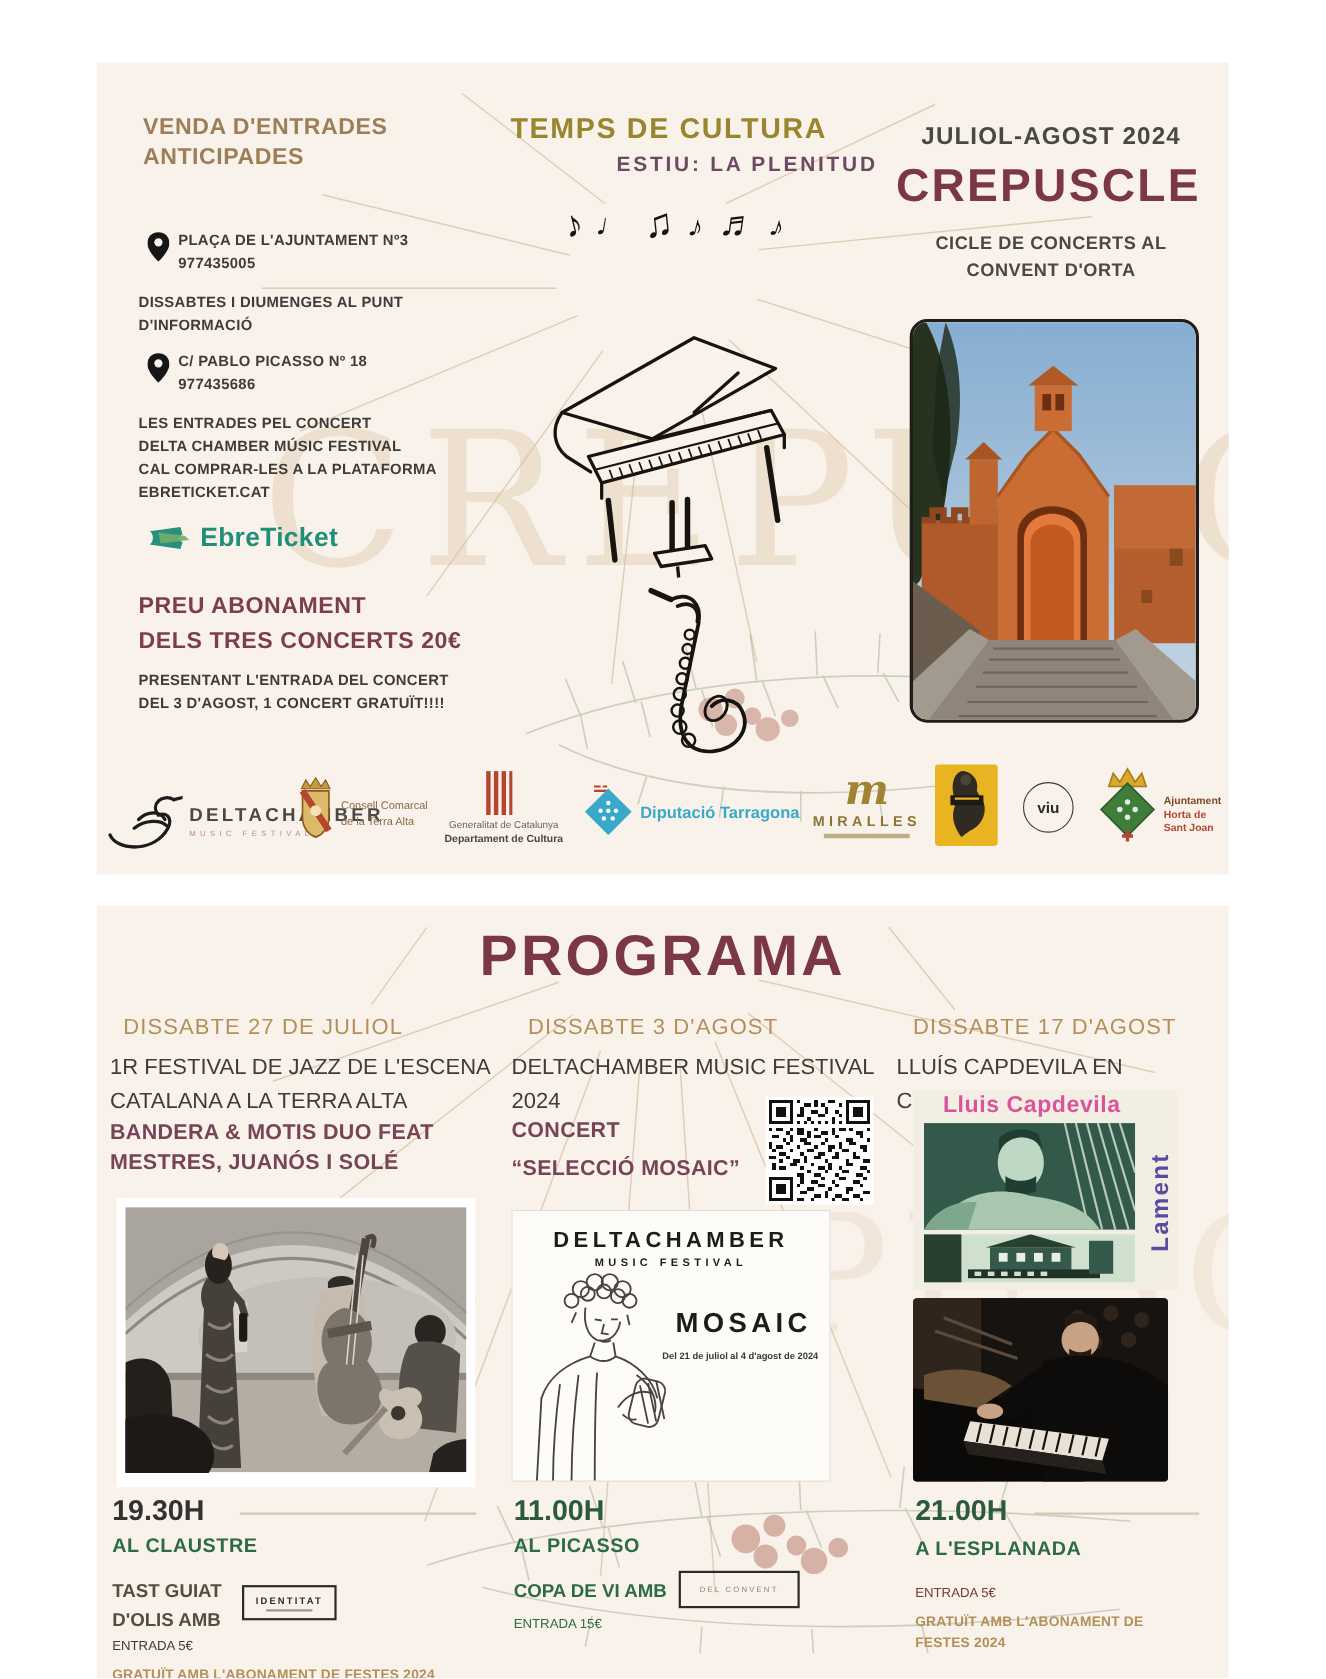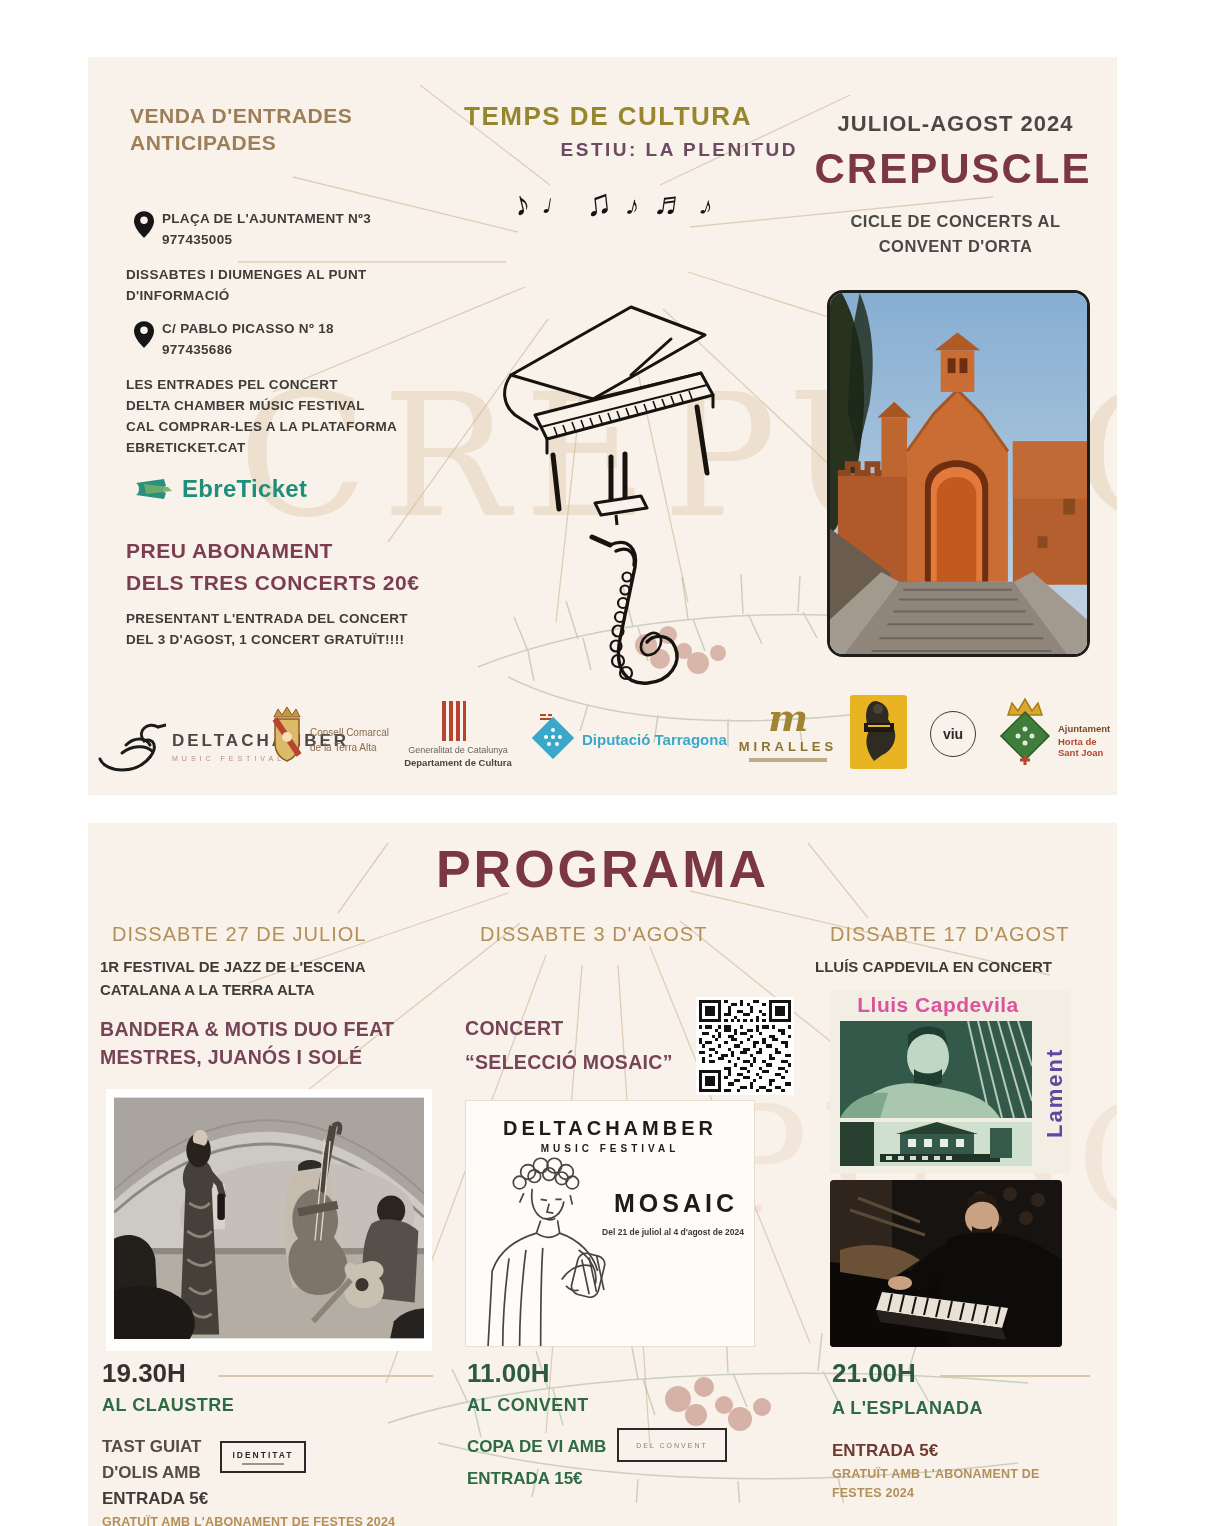--- a/index.html
+++ b/index.html
@@ -18,24 +18,24 @@
   .green{color:#2c6b44}
   .dgreen{color:#2b5a3e}
   .teal{color:#1f8f7a}
   .watermark{position:absolute;font-family:"DejaVu Serif","Liberation Serif",serif;
              color:#d9bf9e;opacity:.35;font-size:170px;letter-spacing:14px;white-space:nowrap;
              pointer-events:none}
   .lefttext{font-size:13.5px;font-weight:bold;line-height:1.55;letter-spacing:.3px}
   .venue{font-size:18px;font-weight:700;letter-spacing:.5px}
   .time{font-size:26px;font-weight:800}
   .datehead{font-size:20px;font-weight:400;letter-spacing:1px;color:#b29059}
-  .colsub{font-size:15px;font-weight:700;line-height:1.55;color:#3f3c38}
+  .colsub{font-size:20px;font-weight:400;line-height:1.55;color:#3f3c38}
   .act{font-size:19.5px;font-weight:800;line-height:1.45;color:#774457;letter-spacing:.3px}
   .freenote{font-size:12.5px;font-weight:800;color:#b29059;line-height:1.5;letter-spacing:.2px}
-  .price{font-size:17px;font-weight:700}
+  .price{font-size:12px;font-weight:400}
   .photoframe{position:absolute;background:#fff;padding:8px}
   .rayline{stroke:#cdb693;stroke-width:1.3;opacity:.6}
   .fern{stroke:#9fae96;fill:none;stroke-width:1.5}
   .boxlogo{position:absolute;border:2px solid #2a2a2a;background:transparent;
            display:flex;flex-direction:column;align-items:center;justify-content:center}
 </style>
 </head>
 <body>
 
 <div class="canvas">
@@ -400,20 +400,22 @@
     <div class="abs pre b" style="left:14px;top:611px;font-size:17px;line-height:1.5;color:#574c42">TAST GUIAT
 D'OLIS AMB</div>
     <div class="boxlogo" style="left:132px;top:618px;width:86px;height:32px">
       <span class="b" style="font-size:8.5px;letter-spacing:2px;color:#2a2a2a">IDENTITAT</span>
       <span style="display:block;width:42px;height:2px;background:#9a958e;margin-top:3px"></span>
     </div>
     <div class="abs price" style="left:14px;top:666px;color:#3f3c38">ENTRADA 5€</div>
     <div class="abs freenote" style="left:14px;top:690px">GRATUÏT AMB L'ABONAMENT DE FESTES 2024</div>
 
     <div class="abs datehead" style="left:392px;top:100px">DISSABTE 3 D'AGOST</div>
+    <div class="abs pre colsub" style="left:377px;top:132px">DELTACHAMBER MUSIC FESTIVAL
+2024</div>
     <div class="abs pre act" style="left:377px;top:188px;line-height:1.75">CONCERT
 “SELECCIÓ MOSAIC”</div>
 
     <div class="abs" style="left:608px;top:174px;width:98px;height:98px;background:#fff;padding:3px">
       <svg width="92" height="92" viewBox="0 0 29 29" shape-rendering="crispEdges">
         <rect width="29" height="29" fill="#ffffff"></rect>
         <g fill="#111111">
           <rect x="0" y="0" width="7" height="7"></rect>
             <rect x="1" y="1" width="5" height="5" fill="#fff"></rect>
             <rect x="2" y="2" width="3" height="3"></rect>
@@ -474,21 +476,21 @@
           <rect x="96" y="96" width="26" height="40" rx="8" transform="rotate(14 109 116)"></rect>
           <path d="M103,101 l7,33 M110,99 l7,33 M117,97 l7,33"></path>
           <path d="M88,126 q6,6 12,4"></path>
         </g>
       </svg>
       <div class="b" style="position:absolute;left:148px;top:88px;font-size:25px;letter-spacing:4px;color:#1d1c1a">MOSAIC</div>
       <div style="position:absolute;left:132px;top:126px;width:150px;text-align:center;font-size:8.5px;font-weight:bold;color:#3a3836">Del 21 de juliol al 4 d'agost de 2024</div>
     </div>
 
     <div class="abs time dgreen" style="left:379px;top:535px">11.00H</div>
-    <div class="abs venue green" style="left:379px;top:572px">AL CONVENT</div>
+    <div class="abs venue green" style="left:379px;top:572px">AL PICASSO</div>
     <div class="abs b green" style="left:379px;top:614px;font-size:17px">COPA DE VI AMB</div>
     <div class="boxlogo" style="left:529px;top:605px;width:110px;height:34px">
       <span style="font-size:7px;letter-spacing:2px;color:#6a655e;opacity:.8">DEL CONVENT</span>
     </div>
     <div class="abs price green" style="left:379px;top:646px">ENTRADA 15€</div>
 
     <div class="abs datehead" style="left:742px;top:100px">DISSABTE 17 D'AGOST</div>
     <div class="abs colsub" style="left:727px;top:132px">LLUÍS CAPDEVILA EN CONCERT</div>
 
     <div class="abs" style="left:742px;top:168px;width:240px;height:182px;background:#f2eee4;overflow:hidden">

